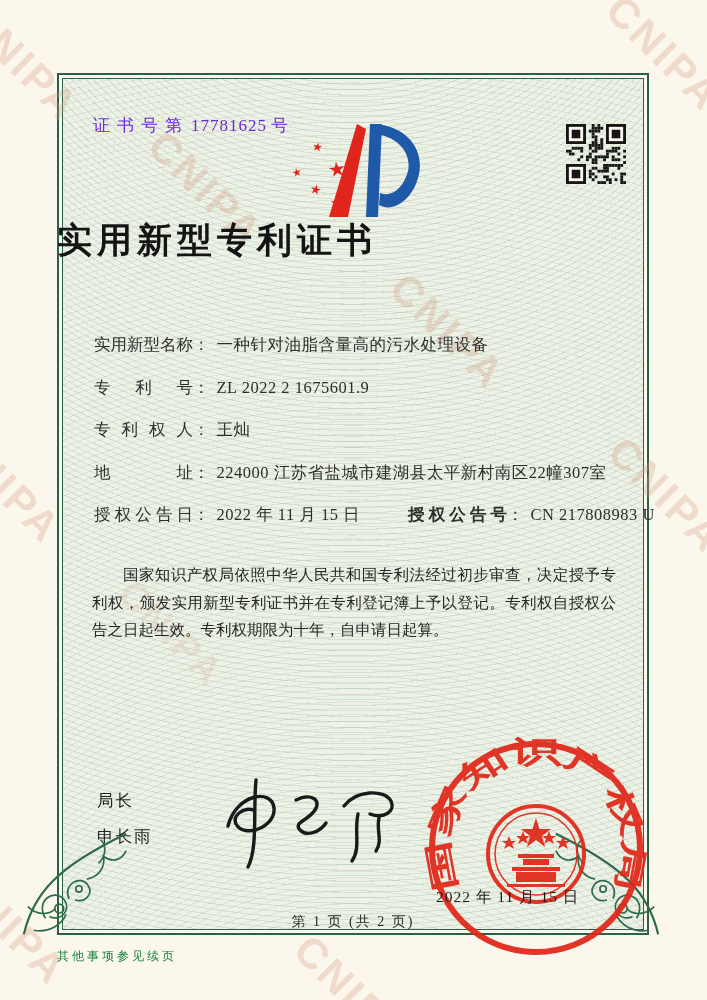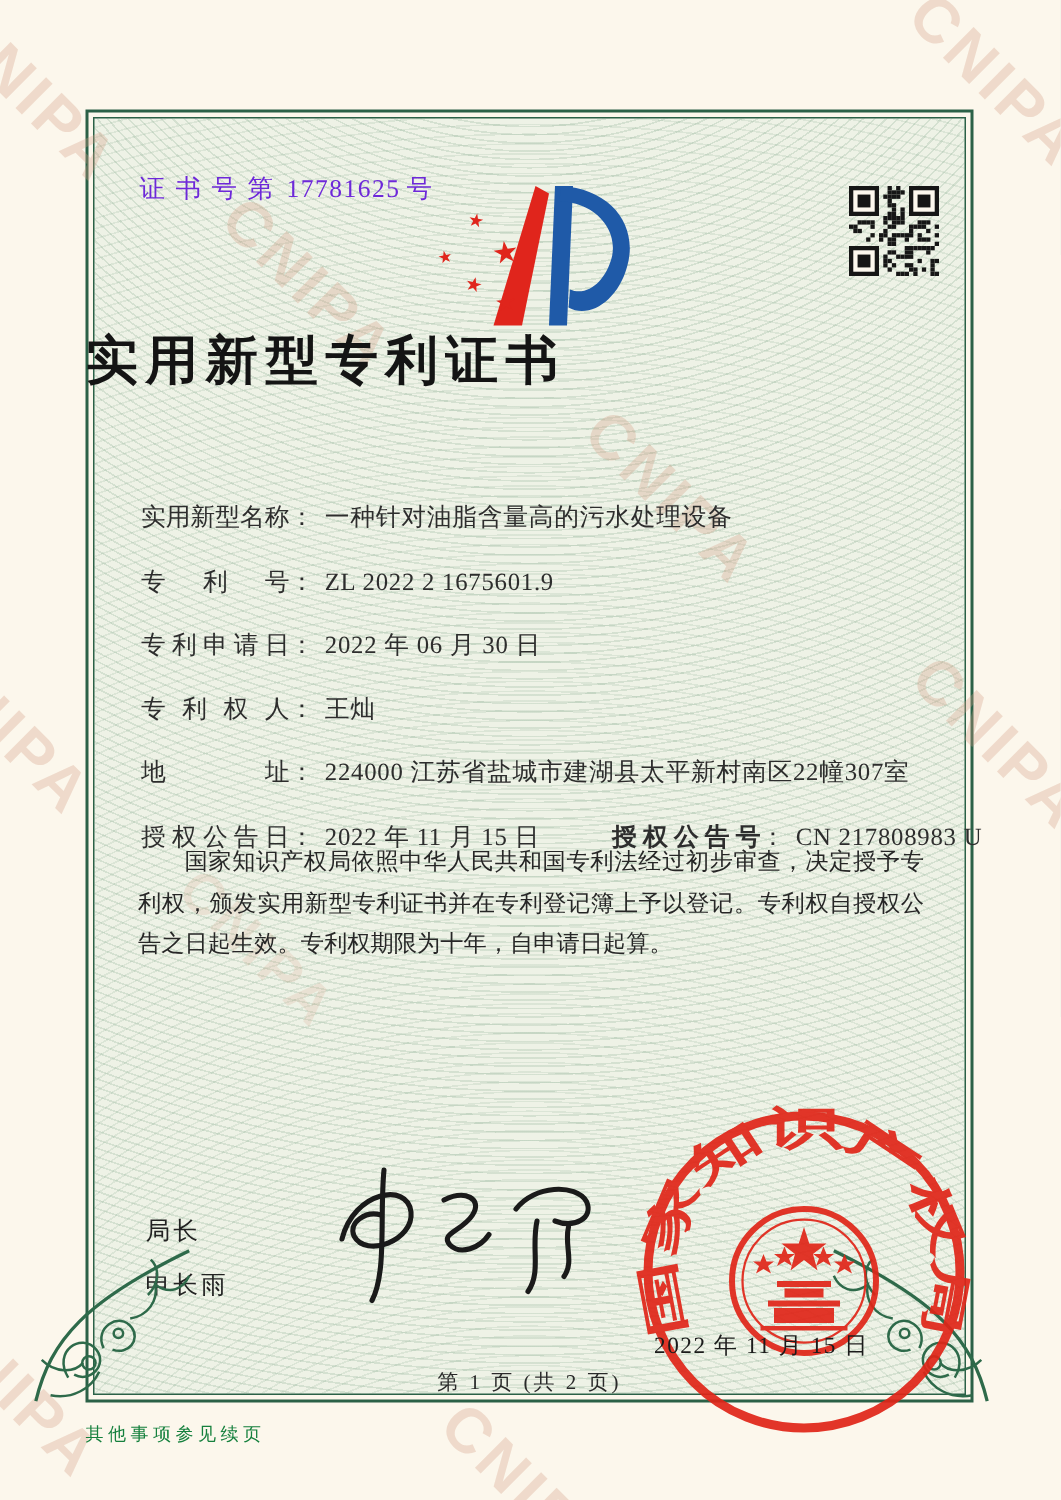--- a/index.html
+++ b/index.html
@@ -51,21 +51,21 @@
     text-align:justify;text-align-last:justify;
   }
   .fcolon{display:inline-block;}
   .fvalue{margin-left:7px;letter-spacing:.5px;}
   .grant2{margin-left:48px;font-weight:bold;}
   .paras{
     left:92px;top:561px;width:524px;font-size:15.5px;line-height:1.78;
     color:#262626;text-align:justify;
   }
   .paras p{margin:0;text-indent:2em;}
-  .signer{left:97px;top:810px;font-size:16.5px;color:#222;}
+  .signer{left:97px;top:790px;font-size:16.5px;color:#222;}
   .signer div{margin-bottom:14px;letter-spacing:2px;}
   .sig-svg{left:198px;top:764px;}
   .seal-svg{left:424px;top:736px;z-index:3;}
   .seal-date{
     left:436px;top:887px;z-index:4;font-size:15.5px;color:#1b1b1b;
     letter-spacing:1px;white-space:nowrap;
   }
   .page-no{left:57px;top:913px;width:592px;text-align:center;font-size:14px;letter-spacing:2px;color:#2a2a2a;}
   .footer-note{left:57px;top:948px;width:592px;text-align:left;font-size:12px;letter-spacing:3px;color:#15803d;}
   .ornament{position:absolute;z-index:2;}
@@ -229,23 +229,20 @@
 <div class="abs title">实用新型专利证书</div>
 
 <div class="abs fields">
   <div class="frow">
     <span class="flabel">实用新型名称</span><span class="fcolon">：</span><span class="fvalue">一种针对油脂含量高的污水处理设备</span>
   </div>
   <div class="frow">
     <span class="flabel">专利号</span><span class="fcolon">：</span><span class="fvalue">ZL 2022 2 1675601.9</span>
   </div>
   <div class="frow">
-    <span class="flabel">专利申请日</span><span class="fcolon">：</span><span class="fvalue">2022 年 06 月 30 日</span>
-  </div>
-  <div class="frow">
     <span class="flabel">专利权人</span><span class="fcolon">：</span><span class="fvalue">王灿</span>
   </div>
   <div class="frow">
     <span class="flabel">地址</span><span class="fcolon">：</span><span class="fvalue">224000 江苏省盐城市建湖县太平新村南区22幢307室</span>
   </div>
   <div class="frow">
     <span class="flabel">授权公告日</span><span class="fcolon">：</span><span class="fvalue">2022 年 11 月 15 日</span><span class="flabel grant2">授权公告号</span><span class="fcolon">：</span><span class="fvalue">CN 217808983 U</span>
   </div>
 </div>
 

